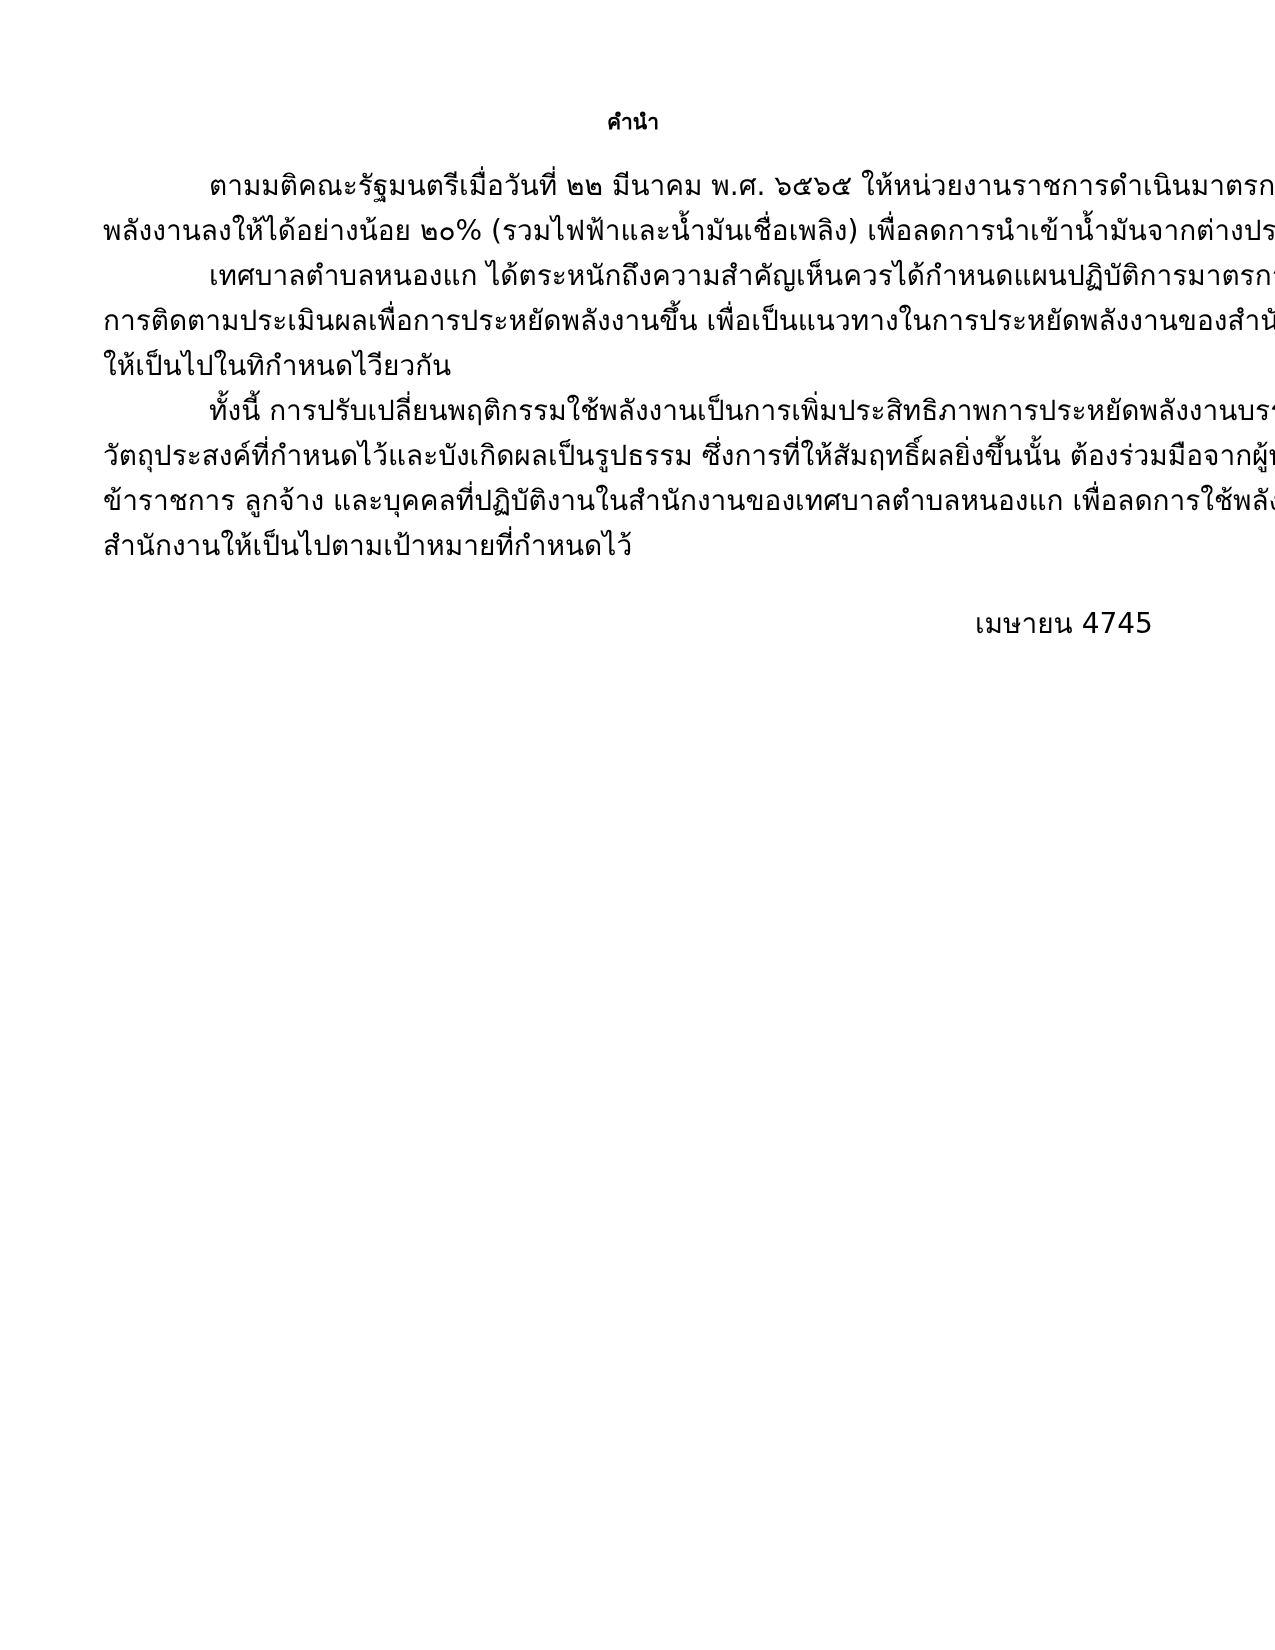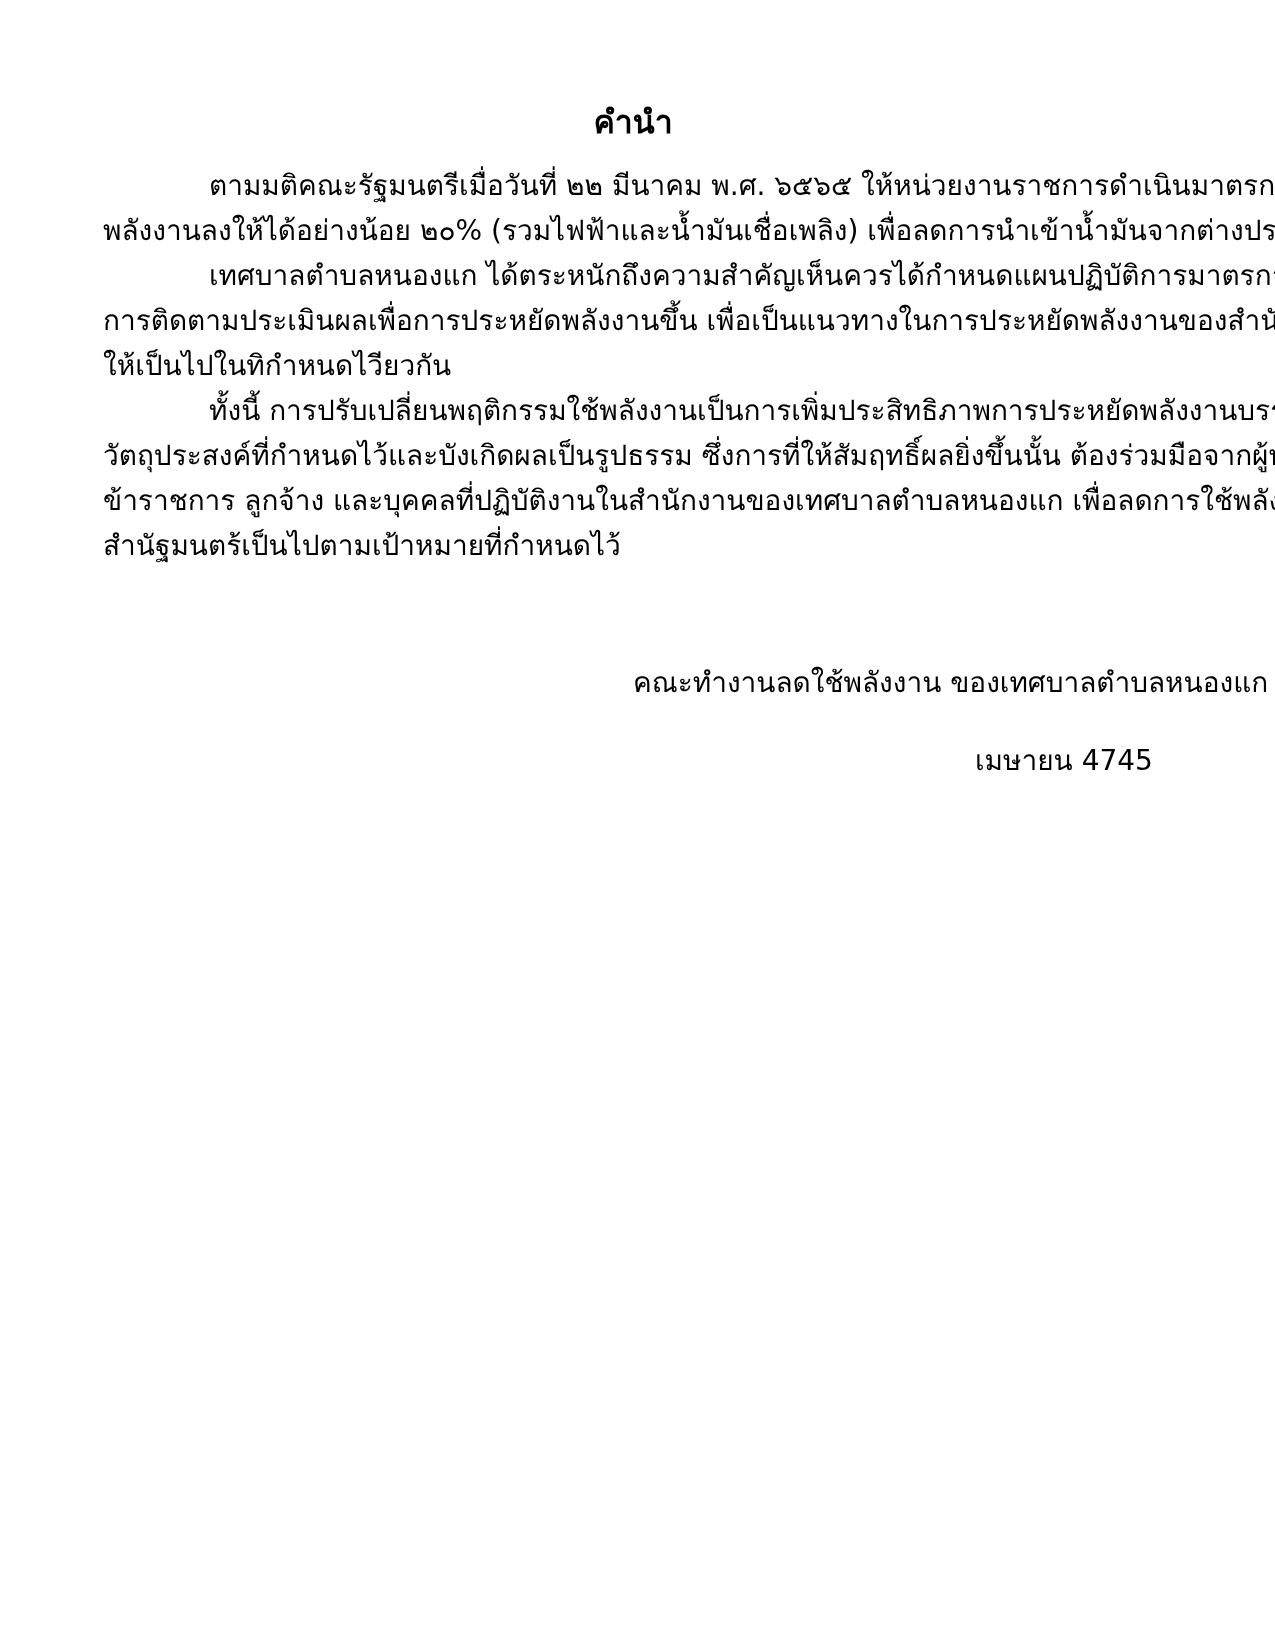--- a/index.html
+++ b/index.html
@@ -20,21 +20,21 @@
     position: absolute;
     left: 103px;
     top: 100px;
     width: 1060px;
     font-size: 28px;
     line-height: 45px;
   }
   .title {
     text-align: center;
     font-weight: bold;
-    font-size: 32px;
+    font-size: 21px;
     line-height: 45px;
   }
   .para {
     margin: 0;
   }
   .para.first-para {
     margin-top: 18px;
   }
   .line {
     white-space: nowrap;
@@ -72,21 +72,20 @@
     <div class="para">
       <div class="line indent">เทศบาลตำบลหนองแก ได้ตระหนักถึงความสำคัญเห็นควรได้กำหนดแผนปฏิบัติการมาตรการ และ</div>
       <div class="line">การติดตามประเมินผลเพื่อการประหยัดพลังงานขึ้น เพื่อเป็นแนวทางในการประหยัดพลังงานของสำนักงาน</div>
       <div class="line">ให้เป็นไปในทิกำหนดไวียวกัน</div>
     </div>
 
     <div class="para">
       <div class="line indent">ทั้งนี้ การปรับเปลี่ยนพฤติกรรมใช้พลังงานเป็นการเพิ่มประสิทธิภาพการประหยัดพลังงานบรรลุ</div>
       <div class="line">วัตถุประสงค์ที่กำหนดไว้และบังเกิดผลเป็นรูปธรรม ซึ่งการที่ให้สัมฤทธิ์ผลยิ่งขึ้นนั้น ต้องร่วมมือจากผู้บริหาร</div>
       <div class="line">ข้าราชการ ลูกจ้าง และบุคคลที่ปฏิบัติงานในสำนักงานของเทศบาลตำบลหนองแก เพื่อลดการใช้พลังงานของ</div>
-      <div class="line">สำนัฐมนตร้เป็นไปตามเป้าหมายที่กำหนดไว้</div>
+      <div class="line">สำนักงานให้เป็นไปตามเป้าหมายที่กำหนดไว้</div>
     </div>
 
-    <div class="signature-line">คณะทำงานลดใช้พลังงาน ของเทศบาลตำบลหนองแก</div>
 
     <div class="date-line">เมษายน 4745</div>
 
   </div>
 </div>
 
 </body></html>

